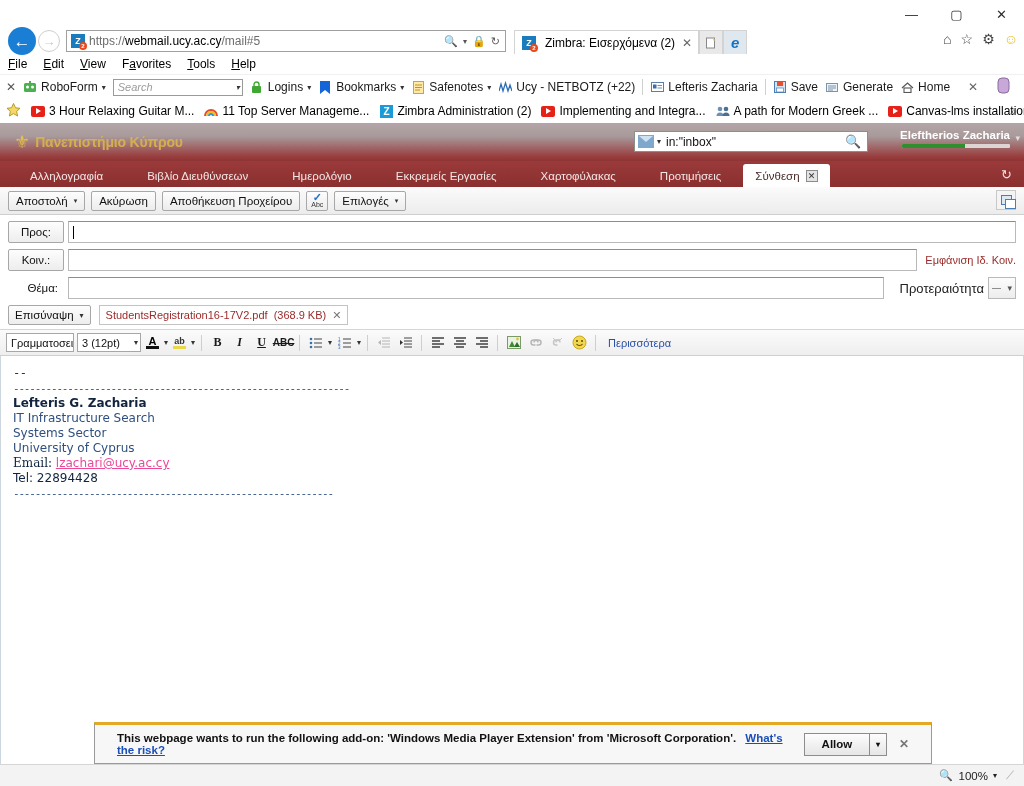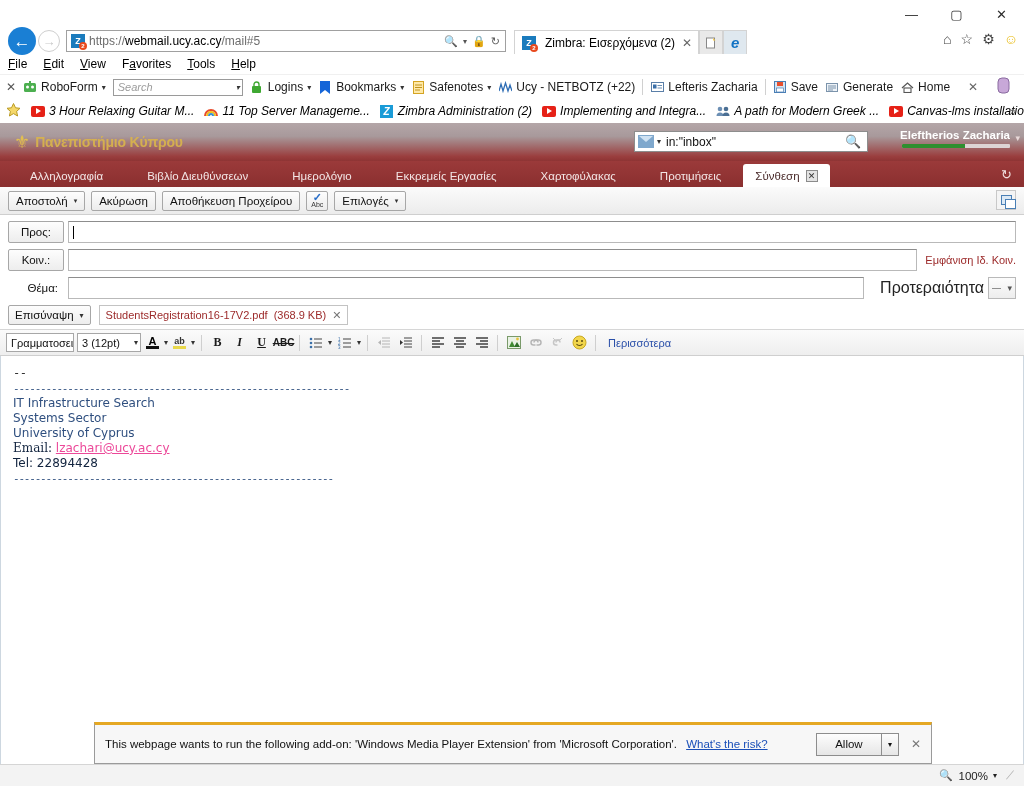--- a/index.html
+++ b/index.html
@@ -145,21 +145,21 @@
     padding: 0 2px 0 4px;
     font-style: italic; color: #9b9b9b; font-size: 11px;
   }
   .sep { width: 1px; height: 16px; background: #d0d0d0; }
 
   .bmrow {
     height: 24px; display: flex; align-items: center;
     padding-left: 6px; gap: 10px;
     font-size: 12px; position: relative;
   }
-  .bm-item { display: flex; align-items: center; gap: 4px; white-space: nowrap; font-style: italic; }
+  .bm-item { display: flex; align-items: center; gap: 4px; white-space: nowrap; }
   .yt-ico { width: 14px; height: 11px; background: #e62117; border-radius: 2px; position: relative; flex: none; }
   .yt-ico::after { content:""; position: absolute; left: 5px; top: 2.5px; border-left: 5px solid #fff; border-top: 3px solid transparent; border-bottom: 3px solid transparent; }
   .ico-box { width: 14px; height: 14px; flex: none; display: flex; align-items: center; justify-content: center; font-size: 10px; }
 
   
   .zimbra { flex: 1; display: flex; flex-direction: column; background: #fff; position: relative; }
 
   .z-header {
     height: 38px;
     background: linear-gradient(to bottom, #b4a6a8 0%, #a8999b 35%, #9a3e3e 88%, #8e3434 100%);
@@ -303,21 +303,21 @@
     display: flex; align-items: center;
     padding: 0 4px;
     font-size: 12px;
   }
   .caret-bar {
     display: inline-block; width: 1px; height: 13px; background: #000;
   }
   .show-bcc {
     color: #9c2a2a; font-size: 11px; margin-left: 8px; white-space: nowrap; flex: none;
   }
-  .prio-label { font-size: 16px; color: #222; margin-left: 16px; white-space: nowrap; flex: none; }
+  .prio-label { font-size: 13px; color: #222; margin-left: 16px; white-space: nowrap; flex: none; }
   .prio-sel {
     width: 28px; height: 22px; margin-left: 4px; flex: none;
     border: 1px solid #b9b9b9; background: linear-gradient(to bottom,#fcfcfc,#ededed);
     display: flex; align-items: center; justify-content: space-between;
     padding: 0 3px; font-size: 9px; color: #555;
   }
 
   .attach-row {
     display: flex; align-items: center;
     padding: 0 8px 4px 8px;
@@ -388,23 +388,24 @@
   .sig .tel { color: #12243f; }
 
   
   .notif {
     position: absolute; left: 94px; bottom: 22px;
     width: 838px; height: 42px;
     background: #f7f7f7;
     border: 1px solid #9a9a9a;
     border-top: 3px solid #e5a823;
     display: flex; align-items: center;
-    padding: 0 10px;
+    padding: 0 22px;
     font-size: 11.5px; color: #111;
     z-index: 20;
+    font-weight: bold;
   }
   .notif-text { flex: 1; }
   .risk-link { color: #1a4fb8; text-decoration: underline; margin-left: 6px; }
   .allow-wrap { display: flex; margin-left: 14px; }
   .allow-btn {
     height: 23px; min-width: 66px;
     border: 1px solid #8d8d8d;
     background: linear-gradient(to bottom, #fdfdfd, #e6e6e6);
     display: flex; align-items: center; justify-content: center;
     font-size: 11.5px;
@@ -874,20 +875,21 @@
             </svg>
         </div>
         <div class="fmt-sep"></div>
         <span class="more-link">Περισσότερα</span>
       </div>
 
       <div class="body-area">
         <div class="sig">
           <div class="dashes2">--</div>
           <div class="rule">--------------------------------------------------------------</div>
+          <div class="name">Lefteris G. Zacharia</div>
           <div class="line">IT Infrastructure Search</div>
           <div class="line">Systems Sector</div>
           <div class="line">University of Cyprus</div>
           <div>
             <span class="email-label">Email:</span>
             <a href="#">lzachari@ucy.ac.cy</a>
           </div>
           <div class="tel">Tel: 22894428</div>
           <div class="rule">-----------------------------------------------------------</div>
         </div>

